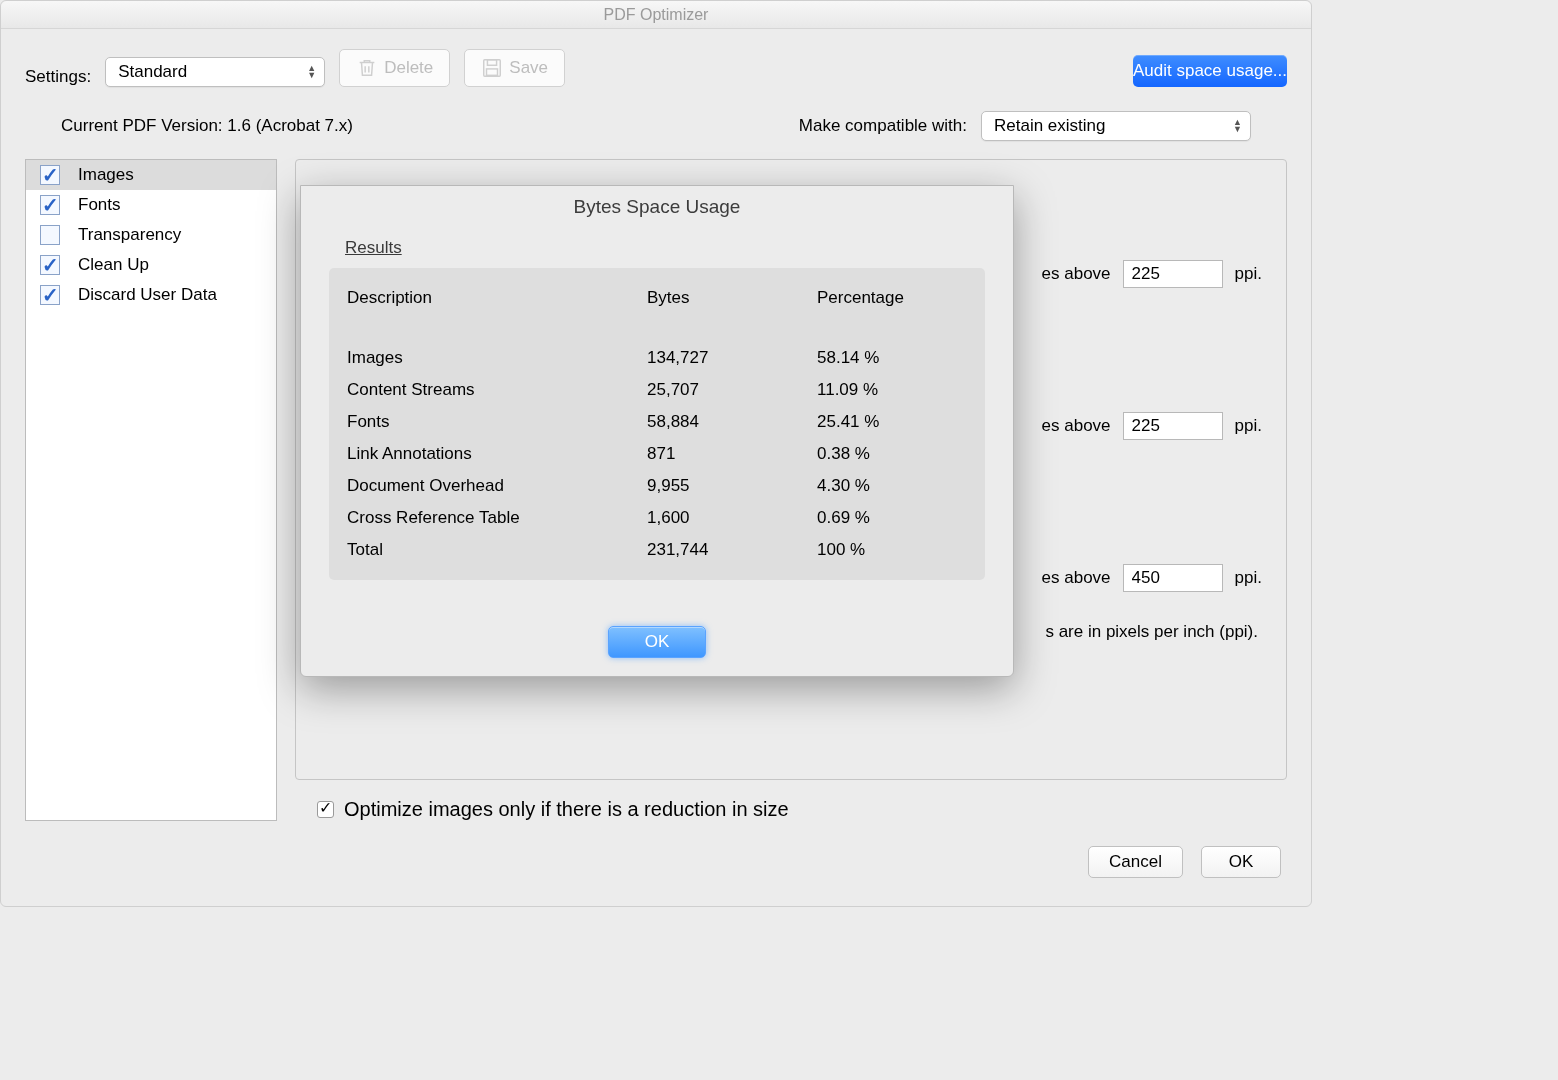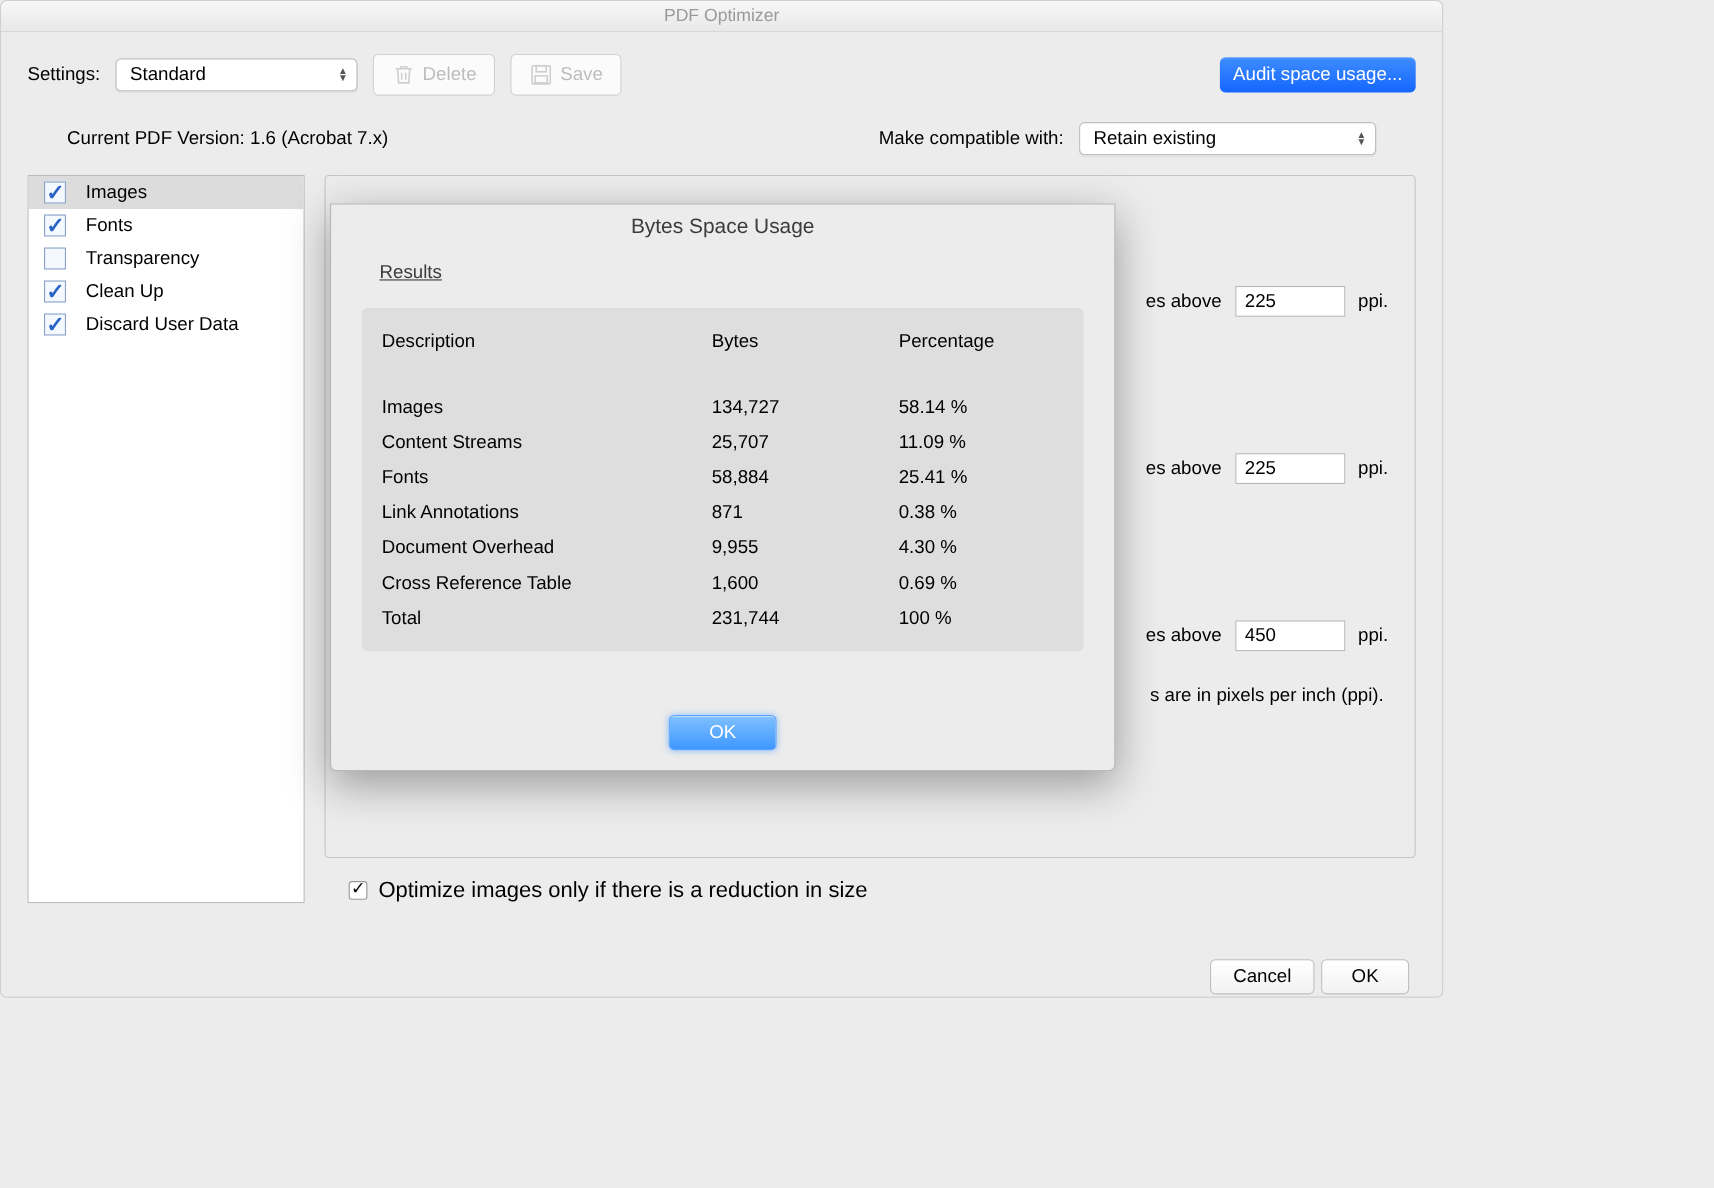--- a/index.html
+++ b/index.html
@@ -26,21 +26,21 @@
     line-height: 28px;
     text-align: center;
     font-size: 16px;
     color: #9a9a9a;
     border-bottom: 1px solid #d6d6d6;
     background: linear-gradient(#f7f7f7,#e8e8e8);
     border-radius: 6px 6px 0 0;
   }
   .toolbar-row {
     display: flex;
-    align-items: center;
+    align-items: flex-end;
     padding: 20px 24px 10px 24px;
     gap: 14px;
   }
   .label { color:#000; }
   .select {
     display:inline-flex; align-items:center; justify-content:space-between;
     background:#fff; border:1px solid #bfbfbf; border-radius:5px;
     padding: 4px 8px 4px 12px;
     min-width: 220px;
     box-shadow: 0 1px 1px rgba(0,0,0,0.05);
@@ -52,21 +52,21 @@
     display:inline-flex; align-items:center; gap:6px;
     background:#fbfbfb; border:1px solid #d1d1d1; color:#bdbdbd;
     border-radius:5px; padding:6px 16px; font-size:17px;
   }
   .icon-trash, .icon-floppy {
     width:22px; height:24px; display:inline-block;
   }
   .blue-pill {
     background: linear-gradient(#3f8dff,#1466ff);
     color:#fff; border:none; border-radius:5px;
-    padding:6px 12px; font-size:17px;
+    padding:6px 0; font-size:17px;
     box-shadow: inset 0 1px 0 rgba(255,255,255,0.25);
   }
   .spacer { flex:1; }
   .row2 {
     display:flex; align-items:center; padding: 14px 60px 8px 60px;
   }
   .content-area {
     display:flex; gap:18px; padding:10px 24px 20px 24px;
     position: relative;
   }
@@ -114,22 +114,22 @@
     padding: 18px 0 0 22px; font-size:20px;
   }
   .mac-checkbox {
     width:17px; height:17px; border:1px solid #9a9a9a; border-radius:3px;
     background:#fff; position:relative; flex-shrink:0;
   }
   .mac-checkbox.checked::after {
     content:"✓"; position:absolute; left:1px; top:-4px; font-size:16px; color:#000;
   }
   .footer {
-    position:absolute; right:30px; bottom:2px;
-    display:flex; gap:6px;
+    position:absolute; right:30px; bottom:28px;
+    display:flex; gap:18px;
   }
   .mac-btn {
     min-width:80px; padding:5px 20px;
     background:linear-gradient(#ffffff,#f2f2f2);
     border:1px solid #c0c0c0; border-radius:5px;
     font-size:17px;
   }
   
   .dialog {
     position:absolute;
@@ -143,21 +143,21 @@
     z-index: 50;
   }
   .dialog-title {
     text-align:center; font-size:19px; color:#3c3c3c;
     padding: 10px 0 20px 0;
   }
   .results-label {
     font-size:17px; color:#3a3a3a; padding: 0 0 6px 44px; text-decoration: underline;
   }
   .results-box {
-    margin: 16px 28px;
+    margin: 4px 28px;
     background:#dedede;
     border-radius:5px;
     padding: 14px 34px 14px 18px;
   }
   .results-row {
     display:flex; padding:6px 0;
     font-size:17px;
   }
   .results-row.header { margin-bottom: 28px; }
   .col-desc { width: 300px; }

